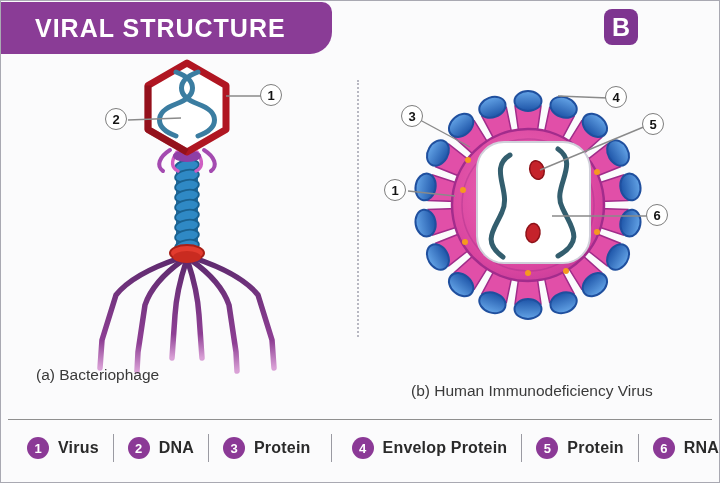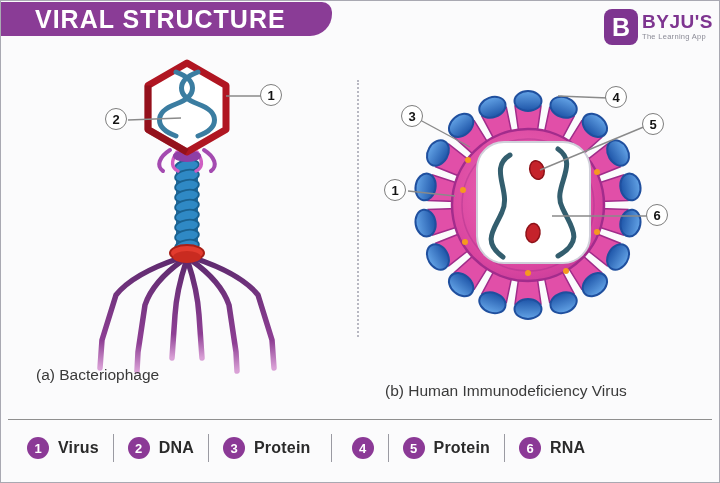--- a/index.html
+++ b/index.html
@@ -4,21 +4,21 @@
 <style>
   html,body{margin:0;padding:0;}
   body{
     width:720px;height:483px;position:relative;overflow:hidden;
     background:#fbfbfc;font-family:"Liberation Sans",sans-serif;
   }
   .frame{position:absolute;inset:0;border:1px solid #a9a9b2;pointer-events:none;z-index:10}
 
   
   .banner{
-    position:absolute;left:1px;top:2px;width:331px;height:34px;
+    position:absolute;left:1px;top:2px;width:331px;height:52px;
     background:#8a3c96;border-radius:0 10px 22px 0;
     display:flex;align-items:center;padding-left:34px;box-sizing:border-box;z-index:3;
   }
   .banner-title{color:#fff;font-size:25px;font-weight:bold;letter-spacing:1px;}
 
   
   .logo{position:absolute;left:604px;top:9px;display:flex;align-items:flex-start;gap:4px;z-index:3}
   .logo-badge{
     width:34px;height:36px;background:#7e3590;border-radius:8px;
     display:flex;align-items:center;justify-content:center;
@@ -38,21 +38,21 @@
   .callout{
     position:absolute;width:22px;height:22px;border-radius:50%;
     background:#fff;border:1.6px solid #7d7d7d;box-sizing:border-box;
     display:flex;align-items:center;justify-content:center;
     font-size:13px;font-weight:bold;color:#141414;z-index:4;
   }
 
   
   .caption{position:absolute;font-size:15.5px;color:#3a3a3a;z-index:3}
   .caption-a{left:36px;top:366px}
-  .caption-b{left:385px;top:382px}
+  .caption-b{left:411px;top:382px}
 
   
   .legend-rule{position:absolute;left:8px;right:8px;top:419px;border-top:1.5px solid #8f8f8f;z-index:2}
   .legend{
     position:absolute;left:0;right:0;top:433px;height:30px;z-index:3;
     display:flex;align-items:center;padding-left:27px;
   }
   .legend-item{display:flex;align-items:center;gap:9px}
   .legend-num{
     width:22px;height:22px;border-radius:50%;background:#8b3996;color:#fff;
@@ -66,24 +66,20 @@
 <body>
 
 <div class="frame"></div>
 
 <div class="banner">
   <span class="banner-title">VIRAL STRUCTURE</span>
 </div>
 
 <div class="logo">
   <div class="logo-badge">B</div>
-  <div class="logo-text">
-    <span class="logo-brand">BYJU'S</span>
-    <span class="logo-tagline">The Learning App</span>
-  </div>
 </div>
 
 <div class="divider"></div>
 
 <svg class="art" width="720" height="483" viewBox="0 0 720 483">
   <defs>
     <linearGradient id="knobGrad" x1="0" y1="0" x2="0" y2="1">
       <stop offset="0" stop-color="#63a3e6"></stop>
       <stop offset="1" stop-color="#1e55a8"></stop>
     </linearGradient>
@@ -234,20 +230,21 @@
     <span class="legend-label">DNA</span>
   </div>
   <span class="legend-sep"></span>
   <div class="legend-item">
     <span class="legend-num">3</span>
     <span class="legend-label">Protein</span>
   </div>
   <span class="legend-sep" style="margin:0 20px"></span>
   <div class="legend-item">
     <span class="legend-num">4</span>
+    <span class="legend-label">Envelop Protein</span>
   </div>
   <span class="legend-sep"></span>
   <div class="legend-item">
     <span class="legend-num">5</span>
     <span class="legend-label">Protein</span>
   </div>
   <span class="legend-sep"></span>
   <div class="legend-item">
     <span class="legend-num">6</span>
     <span class="legend-label">RNA</span>

